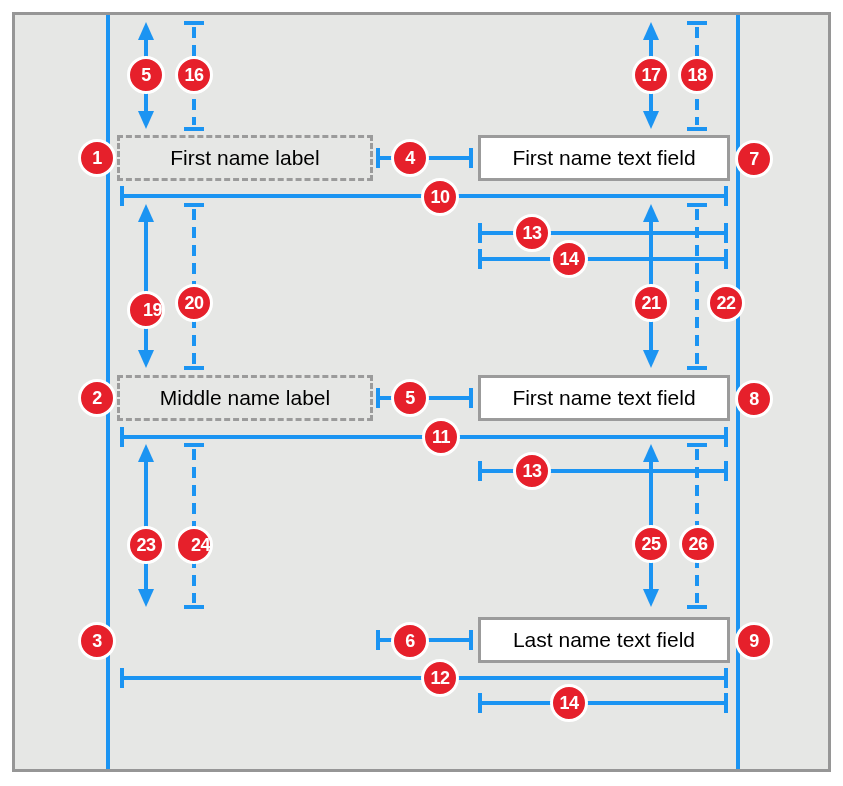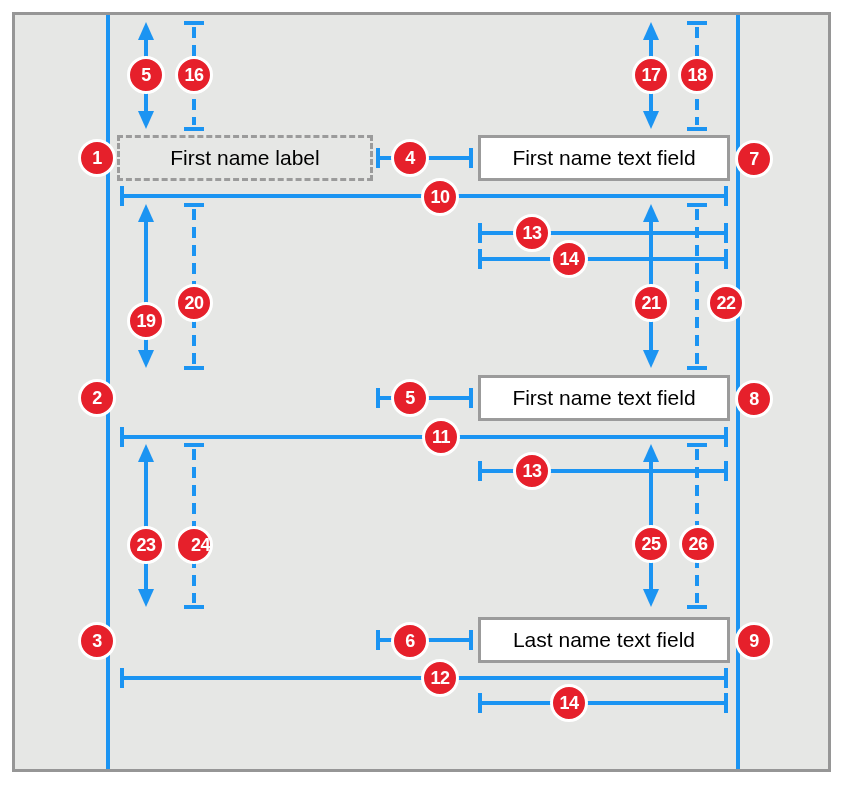--- a/index.html
+++ b/index.html
@@ -31,20 +31,21 @@
          text-align:center;transform:translate(-50%,-50%);z-index:4;}
 </style>
 </head>
 <body>
 
 <div class="page" id="page">
   <div class="frame"></div>
 
   <div class="label-box" style="top: 135px;">First name label</div>
   <div class="field-box" style="top: 135px;">First name text field</div>
+  <div class="label-box" style="top: 375px;">Middle name label</div>
   <div class="field-box" style="top: 375px;">First name text field</div>
   <div class="field-box" style="top: 617px;">Last name text field</div>
 <div class="vline" style="left: 106px; top: 15px; height: 754px;"></div>
     <div class="vline" style="left: 736px; top: 15px; height: 754px;"></div>
     <div class="hline" style="left: 120px; top: 194px; width: 608px;"></div>
     <div class="vtick" style="left: 120px; top: 186px;"></div>
     <div class="vtick" style="left: 724px; top: 186px;"></div>
     <div class="hline" style="left: 120px; top: 435px; width: 608px;"></div>
     <div class="vtick" style="left: 120px; top: 427px;"></div>
     <div class="vtick" style="left: 724px; top: 427px;"></div>
@@ -121,21 +122,21 @@
     <div class="badge" style="left: 441px; top: 437px;">11</div>
     <div class="badge" style="left: 440px; top: 678px;">12</div>
     <div class="badge" style="left: 532px; top: 233px;">13</div>
     <div class="badge" style="left: 569px; top: 259px;">14</div>
     <div class="badge" style="left: 532px; top: 471px;">13</div>
     <div class="badge" style="left: 569px; top: 703px;">14</div>
     <div class="badge" style="left: 146px; top: 75px;">5</div>
     <div class="badge" style="left: 194px; top: 75px;">16</div>
     <div class="badge" style="left: 651px; top: 75px;">17</div>
     <div class="badge" style="left: 697px; top: 75px;">18</div>
-    <div class="badge" style="left: 146px; top: 321px;">19</div>
+    <div class="badge" style="left: 146px; top: 310px; text-align: right;">19</div>
     <div class="badge" style="left: 194px; top: 303px;">20</div>
     <div class="badge" style="left: 651px; top: 303px;">21</div>
     <div class="badge" style="left: 726px; top: 303px;">22</div>
     <div class="badge" style="left: 146px; top: 545px;">23</div>
     <div class="badge" style="left: 194px; top: 545px; text-align: right;">24</div>
     <div class="badge" style="left: 651px; top: 544px;">25</div>
     <div class="badge" style="left: 698px; top: 544px;">26</div>
   </div>
 
 </body></html>

